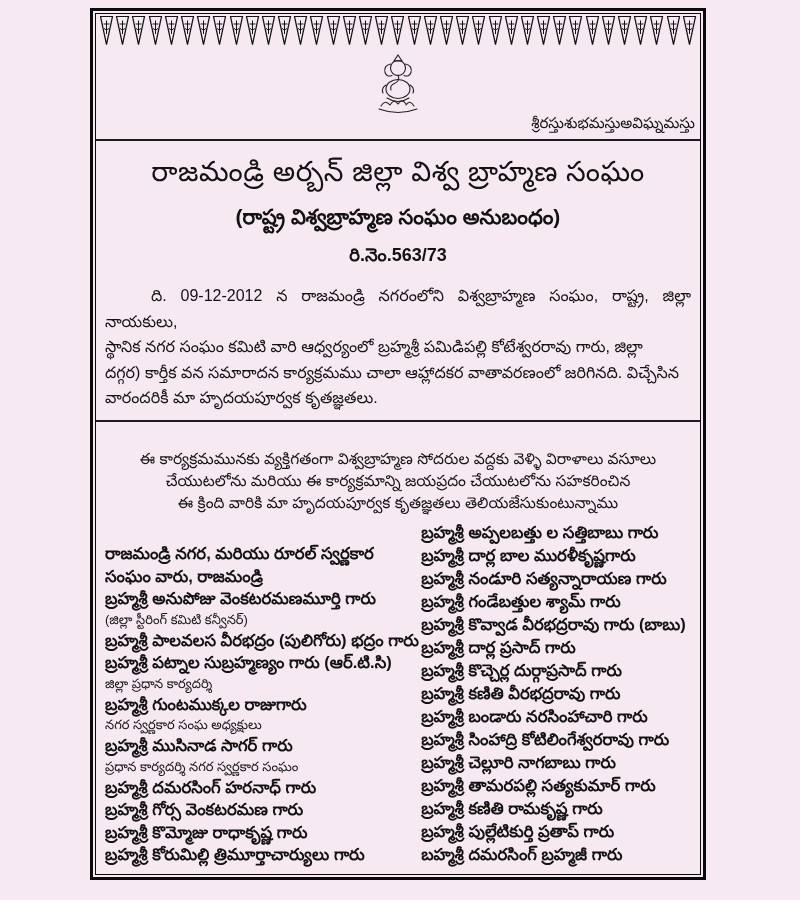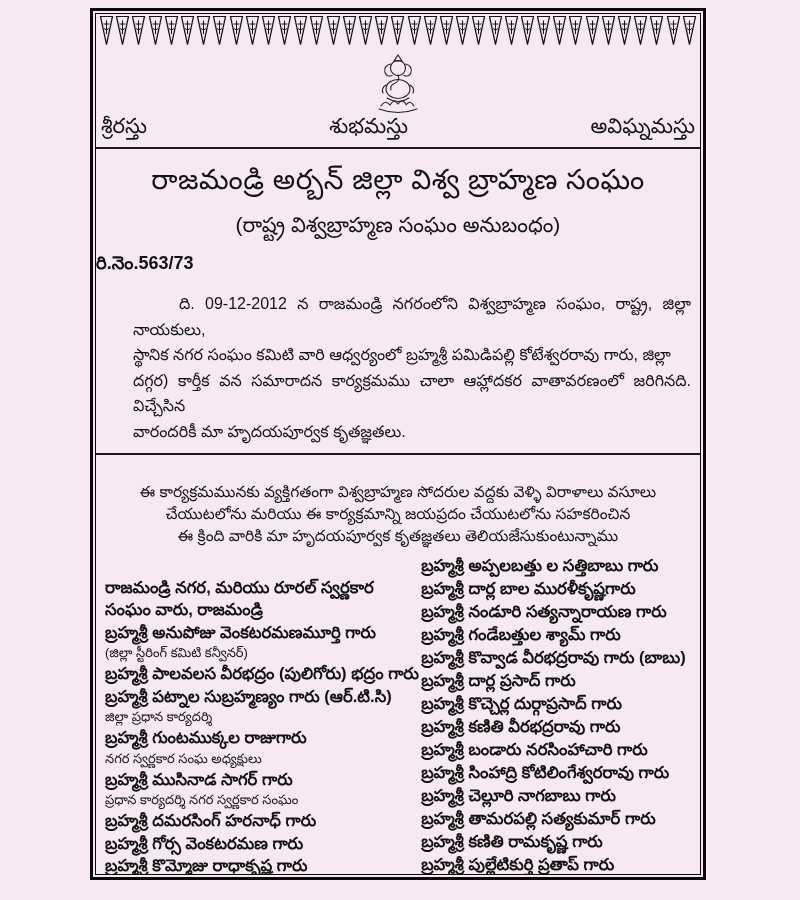--- a/index.html
+++ b/index.html
@@ -16,33 +16,33 @@
   .doc-inner{
     position:absolute;inset:2px;border:1px solid #0b0b0b;
     overflow:hidden;
   }
   .garland{
     height:34px;display:flex;justify-content:space-between;
     align-items:flex-start;padding:1px 3px 0 3px;
   }
   .ganesha-wrap{display:flex;justify-content:center;margin-top:3px;height:62px;}
   .blessings{
-    display:flex;justify-content:space-between;align-items:flex-end;
-    padding:0 5px;font-size:21px;margin-top:0;
+    display:flex;justify-content:flex-end;align-items:flex-end;
+    padding:0 5px;font-size:15px;margin-top:0;
   }
   .rule{border-top:2px solid #1b1b1b;margin-top:4px;}
   .rule2{border-top:2px solid #1b1b1b;margin-top:9px;}
   .title{
     margin-top:15px;text-align:center;font-size:28px;font-weight:400;
     letter-spacing:.5px;
   }
-  .subtitle{margin-top:10px;text-align:center;font-size:21px;font-weight:400;}
-  .regno{margin-top:11px;text-align:left;font-size:18px;font-weight:700;}
+  .subtitle{margin-top:10px;text-align:center;font-size:21px;font-weight:700;}
+  .regno{margin-top:11px;text-align:center;font-size:18px;font-weight:700;}
   .para{margin-top:13px;padding:0 9px;font-size:16px;line-height:25.5px;}
-  .para div{text-align:justify;margin-left:28px;}
+  .para div{text-align:justify;}
   .para div:first-child{text-indent:46px;}
   .thanks{padding:26px 14px 0 14px;text-align:center;font-size:15.5px;line-height:22px;}
   .names{display:flex;margin-top:7px;padding:0 4px 0 9px;align-items:flex-end;}
   .col-left{width:53.5%;}
   .col-right{width:46.5%;}
   .col-left div,.col-right div{
     font-size:16.5px;font-weight:700;line-height:22.5px;white-space:nowrap;
   }
   .col-right div{line-height:23px;}
   .col-left div.small{font-size:13px;font-weight:400;line-height:19px;}

